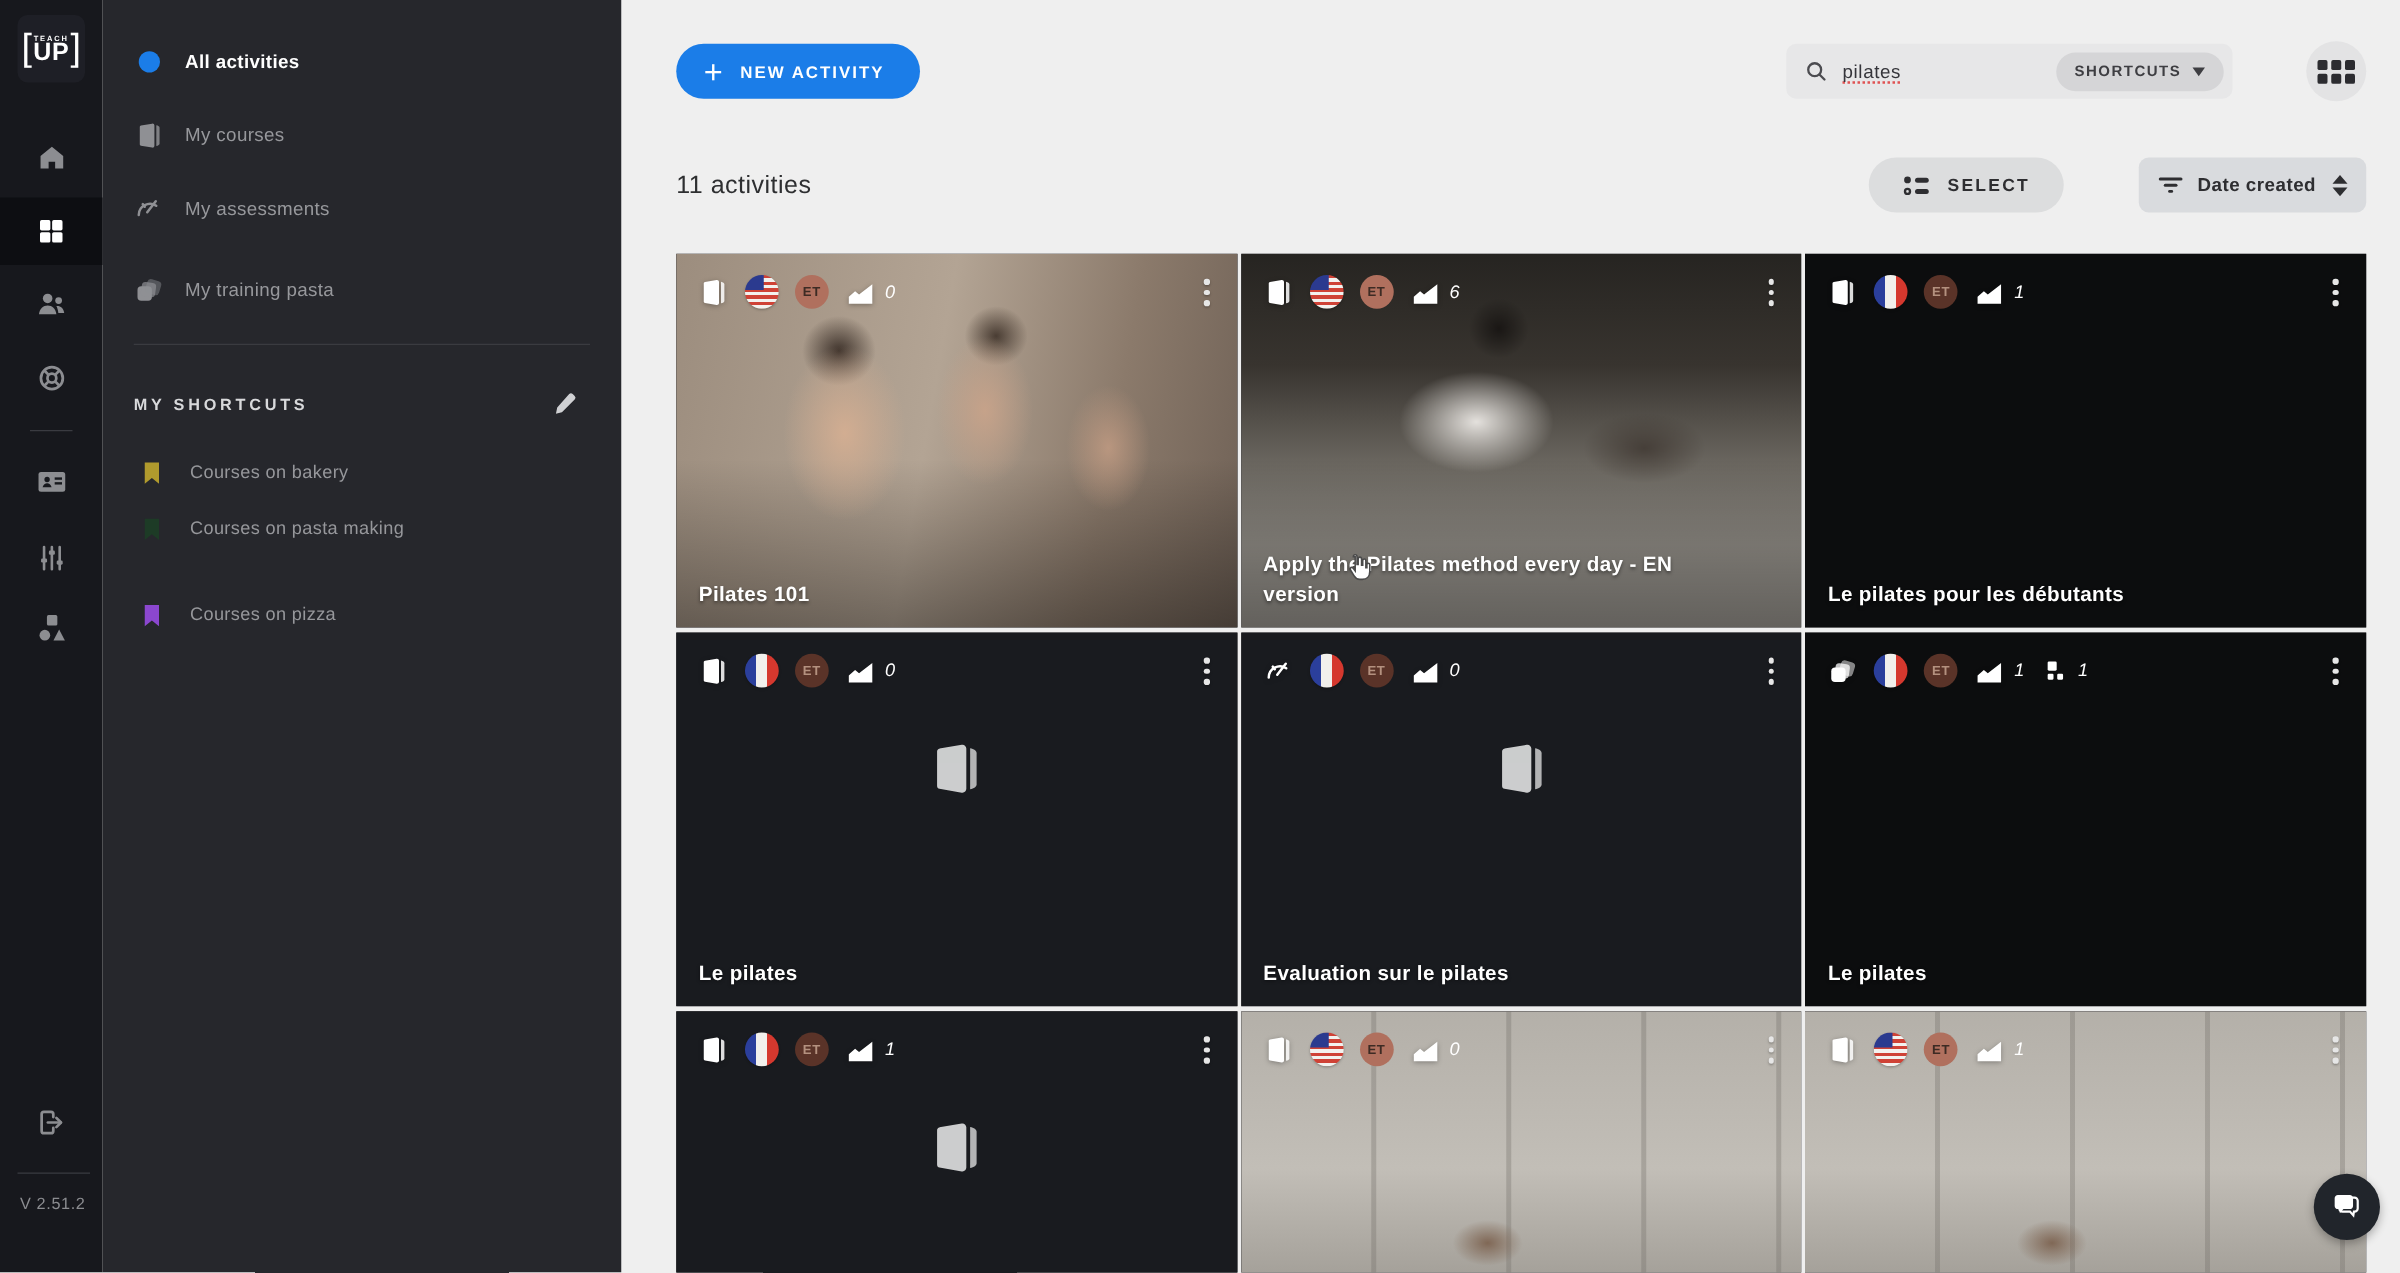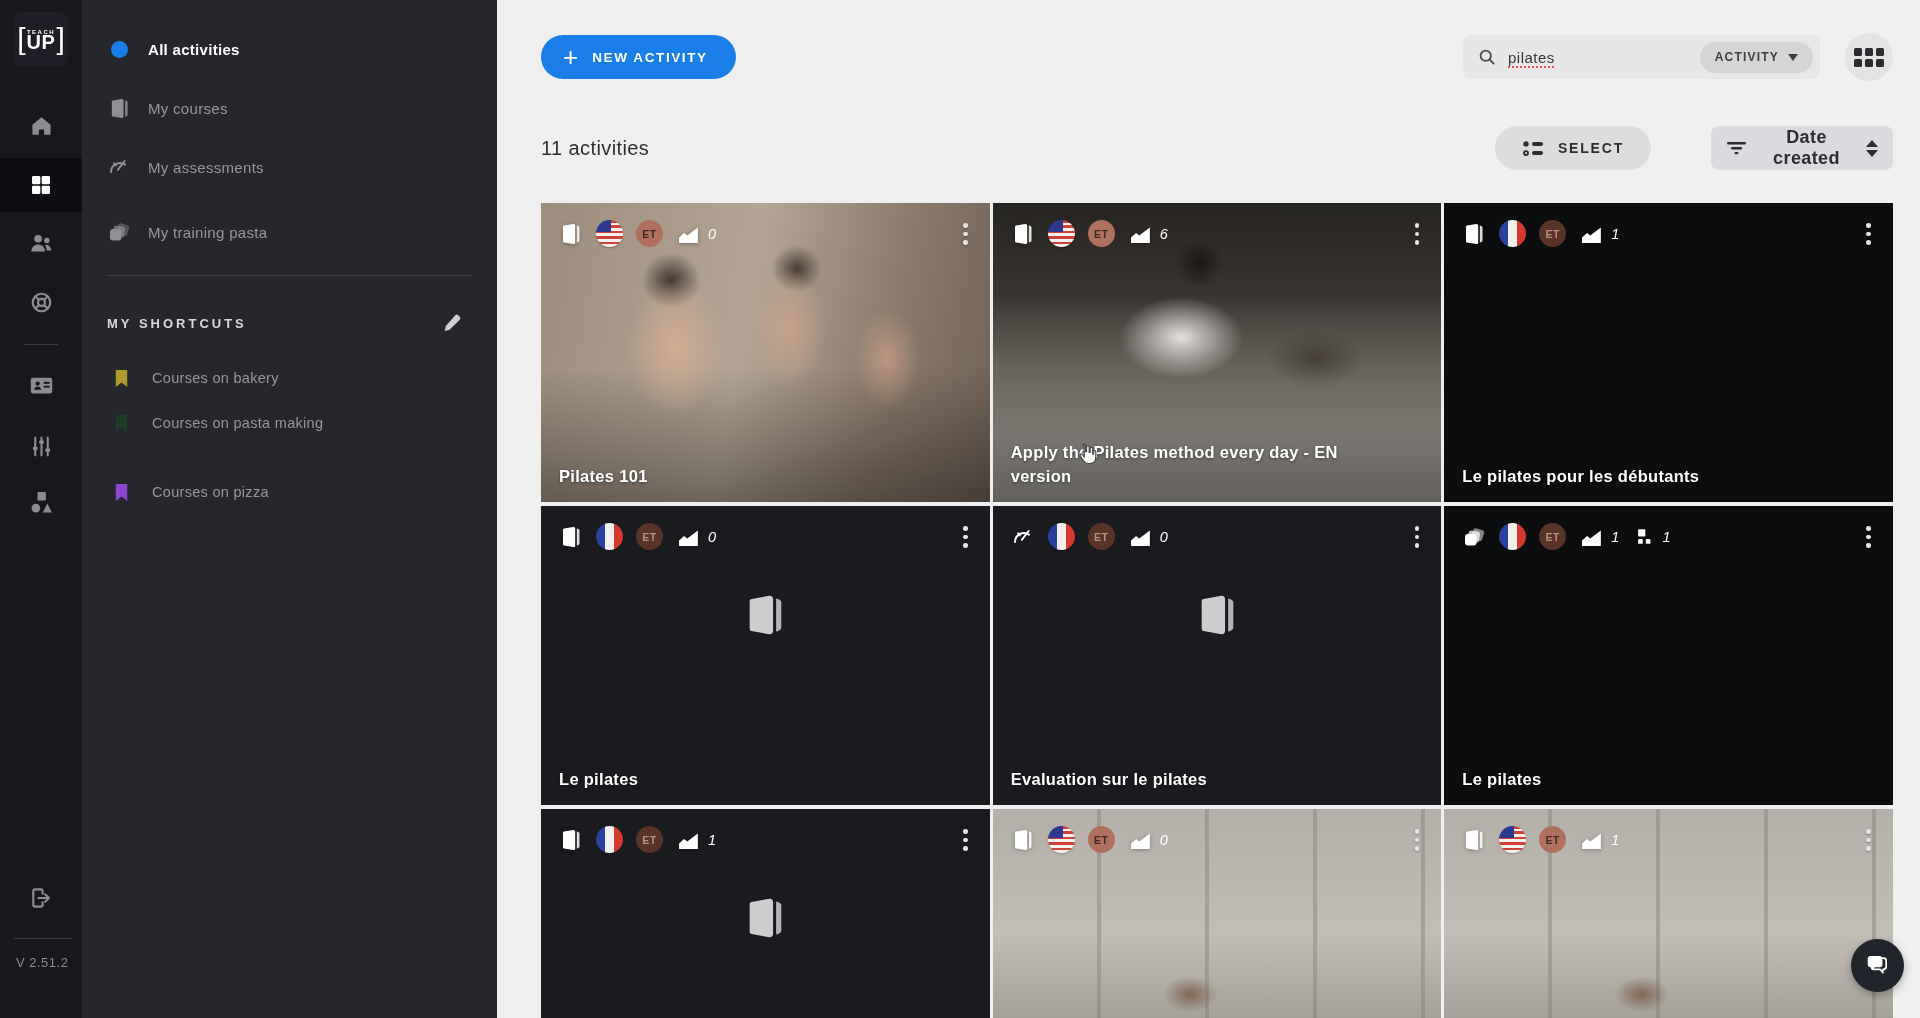--- a/index.html
+++ b/index.html
@@ -35,39 +35,39 @@
   .shortcut .bm { width:18px; margin-left:31px; }
   .shortcut .sc-label { margin-left:21px; font-size:14.5px; color:#96979b; letter-spacing:.3px; }
 
   
   .main { position:absolute; left:497px; top:0; right:0; bottom:0; padding:0 27px 0 44px; }
   .topbar { margin-top:33px; height:48px; display:flex; align-items:center; }
   .btn-new { height:44px; padding:0 28px 0 22px; border-radius:24px; background:#1b7de8; border:none; color:#fff;
              display:flex; align-items:center; gap:14px; cursor:pointer; }
   .btn-new .plus { font-size:26px; font-weight:400; line-height:40px; }
   .btn-new .lbl { font-size:13.5px; font-weight:bold; letter-spacing:1.6px; }
-  .top-right { margin-left:auto; display:flex; align-items:center; gap:25px;justify-content:center; }
+  .top-right { margin-left:auto; display:flex; align-items:center; gap:59px;justify-content:center; }
   .searchbox { width:357px; height:44px; background:#e7e7e8; border-radius:8px; display:flex; align-items:center; padding:0 7px 0 14px; cursor:text; }
   .search-text { margin-left:11px; font-size:15px; color:#35353a; letter-spacing:.5px;
                  text-decoration:underline dotted #e05252; text-decoration-thickness:2px; text-underline-offset:4px; }
   .adv-pill { margin-left:auto; height:31px; border-radius:16px; background:#d5d5d7; border:none; padding:0 15px;
               display:flex; align-items:center; gap:9px; cursor:pointer; }
   .adv-pill .lbl { font-size:12px; font-weight:bold; letter-spacing:1.2px; color:#3e3e42; }
   .caret-down { width:0; height:0; border-left:5px solid transparent; border-right:5px solid transparent; border-top:7px solid #3e3e42; }
   .apps-btn { width:48px; height:48px; border-radius:50%; background:#e3e3e4; border:none; display:flex; align-items:center; justify-content:center; cursor:pointer; }
   .apps-grid { display:grid; grid-template-columns:repeat(3, 8px); grid-template-rows:repeat(2, 8px); gap:3px; }
   .apps-grid i { background:#2c2c30; border-radius:1.5px; }
 
   .heading-row { margin-top:45px; height:44px; display:flex; align-items:center; }
   .page-title { font-size:20px; font-weight:400; color:#2e2f31; letter-spacing:.4px;text-align:right; }
   .head-right { margin-left:auto; display:flex; align-items:center; gap:60px; }
   .btn-select { height:44px; padding:0 27px; border-radius:22px; background:#dcddde; border:none; display:flex; align-items:center; gap:13px; cursor:pointer; }
   .btn-select .lbl { font-size:14px; font-weight:bold; letter-spacing:1.8px; color:#2e2e31; }
   .btn-sort { height:44px; width:182px; border-radius:8px; background:#d9dbde; border:none; display:flex; align-items:center; padding:0 15px; gap:11px; cursor:pointer; }
-  .btn-sort .lbl { font-size:18px; font-weight:bold; color:#2e2e31; letter-spacing:.4px; }
+  .btn-sort .lbl { font-size:15px; font-weight:bold; color:#2e2e31; letter-spacing:.4px; }
   .sort-arrows { margin-left:auto; display:flex; flex-direction:column; gap:3px; align-items:center; }
   .arr-up { width:0; height:0; border-left:6px solid transparent; border-right:6px solid transparent; border-bottom:7px solid #2e2e31; }
   .arr-dn { width:0; height:0; border-left:6px solid transparent; border-right:6px solid transparent; border-top:7px solid #2e2e31; }
 
   
   .grid { position:relative; margin-top:33px; display:grid; grid-template-columns:repeat(3,1fr); grid-auto-rows:299px; gap:4px 3px; }
   .card { position:relative; overflow:hidden; cursor:pointer; background:#101114; }
   .card-photo { position:absolute; inset:0; }
   .bg-dark-plain .card-photo { background:#0c0d0e; }
   .bg-dark-ph .card-photo { background:#191b1f; }
@@ -283,21 +283,21 @@
     <div class="top-right">
       <div class="searchbox">
         <span>
           <svg width="20" height="20" viewBox="0 0 24 24" fill="none" stroke="#4c4c50" stroke-width="2.2" stroke-linecap="round">
               <circle cx="10.5" cy="10.5" r="6.2"></circle>
               <path d="m15.3 15.3 4.6 4.6"></path>
             </svg>
         </span>
         <span class="search-text">pilates</span>
         <button class="adv-pill">
-          <span class="lbl">ACTIVITY</span>
+          <span class="lbl">SHORTCUTS</span>
           <span class="caret-down"></span>
         </button>
       </div>
       <button class="apps-btn">
         <span class="apps-grid">
             <i></i>
             <i></i>
             <i></i>
             <i></i>
             <i></i>

